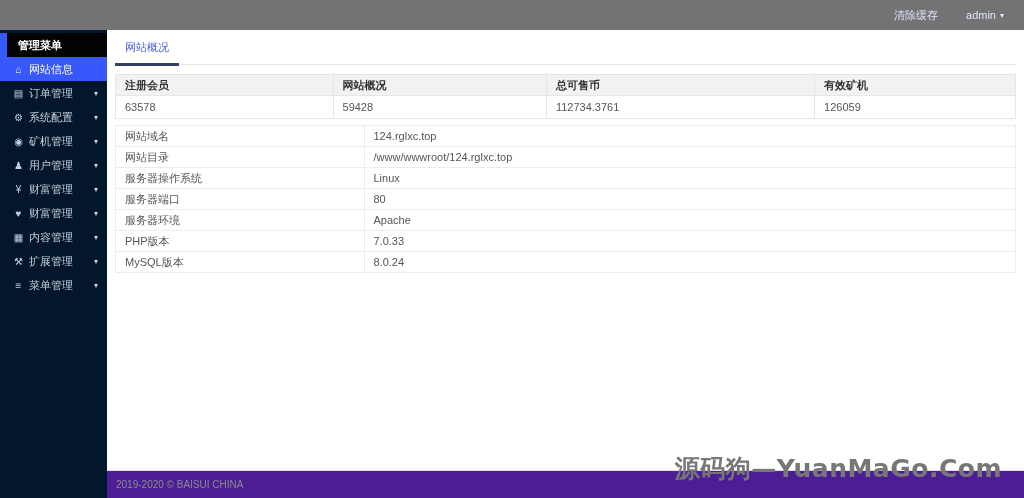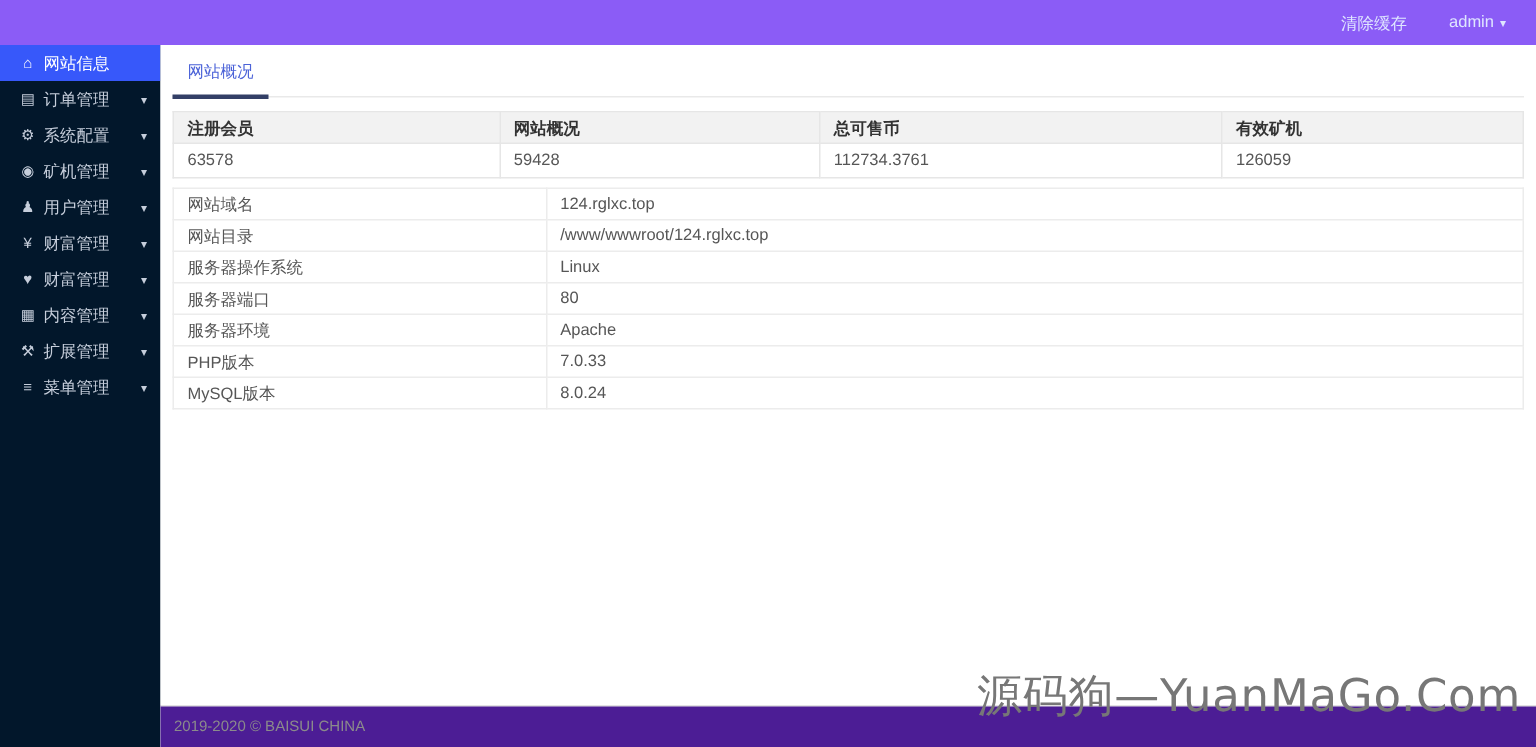--- a/index.html
+++ b/index.html
@@ -3,21 +3,21 @@
 <meta charset="utf-8">
 <style>
   html,body{margin:0;padding:0;}
   body{
     width:1024px;height:498px;position:relative;overflow:hidden;
     font-family:"Liberation Sans",sans-serif;background:#fff;
     -webkit-font-smoothing:antialiased;
   }
   
   .topbar{
-    height:30px;background:#8b5cf6;display:flex;align-items:center;
+    height:30px;background:#737373;display:flex;align-items:center;
     justify-content:flex-end;padding-right:20px;gap:28px;
   }
   .topbar a{color:#dfe6ff;font-size:11px;text-decoration:none;cursor:pointer;display:flex;align-items:center;gap:4px;}
   .topbar .caret{font-size:8px;color:#dfe6ff;}
   
   .shell{display:flex;height:468px;}
   .sidebar{width:107px;flex-shrink:0;background:#02172b;overflow:hidden;}
   .side-header{
     margin-top:3px;height:24px;line-height:24px;background:#030303;
     border-left:7px solid #3758fa;color:#ffffff;font-size:11px;font-weight:bold;
@@ -51,40 +51,41 @@
   .info td{border:1px solid #ececec;height:20px;padding:0 9px;}
   .info td.lbl{width:25.5%;}
   
   .footer{
     height:27px;background:#4c1d95;border-top:1px solid #e2e2e2;
     display:flex;align-items:center;padding-left:9px;
     color:#8b8b8b;font-size:10px;flex-shrink:0;
   }
   
   .watermark{
-    position:absolute;right:10px;bottom:13px;z-index:9;
-    font-size:30px;font-weight:normal;color:#777777;
+    position:absolute;right:22px;bottom:13px;z-index:9;
+    font-size:25px;font-weight:bold;color:#777777;
     font-family:"DejaVu Sans","Liberation Sans",sans-serif;
     letter-spacing:0.5px;white-space:nowrap;
   }
 </style>
 </head>
 <body>
 
 <div class="topbar">
   <a>清除缓存</a>
   <a>
     <span>admin</span>
     <span class="caret">▾</span>
   </a>
 </div>
 
 <div class="shell">
 
   <aside class="sidebar">
+    <div class="side-header">管理菜单</div>
     <nav id="side-nav">
         <div class="nav-item active">
           <span class="ico">⌂</span>
           <span>网站信息</span>
         </div>
         <div class="nav-item">
           <span class="ico">▤</span>
           <span>订单管理</span>
           <span class="chev">▾</span>
         </div>

